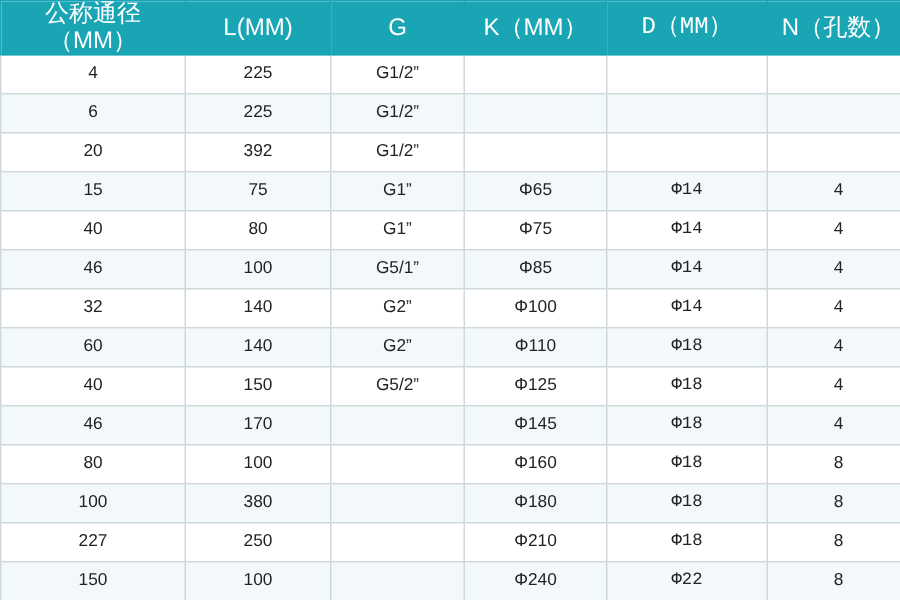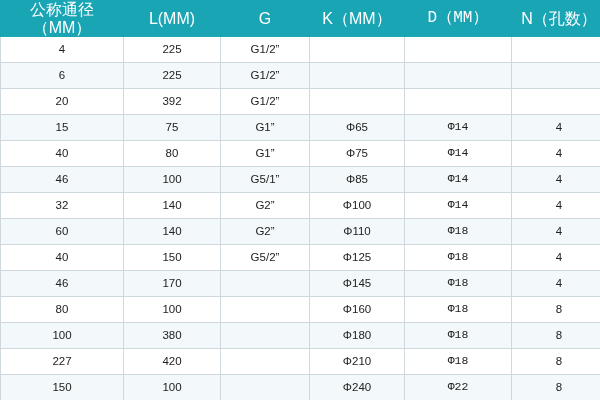--- a/index.html
+++ b/index.html
@@ -158,21 +158,21 @@
     <tr class="alt">
       <td class="col0">100</td>
       <td class="col1">380</td>
       <td class="col2"></td>
       <td class="col3">Φ180</td>
       <td class="col4">Φ18</td>
       <td class="col5">8</td>
     </tr>
     <tr>
       <td class="col0">227</td>
-      <td class="col1">420</td>
+      <td class="col1">250</td>
       <td class="col2"></td>
       <td class="col3">Φ210</td>
       <td class="col4">Φ18</td>
       <td class="col5">8</td>
     </tr>
     <tr class="alt">
       <td class="col0">150</td>
       <td class="col1">100</td>
       <td class="col2"></td>
       <td class="col3">Φ240</td>

